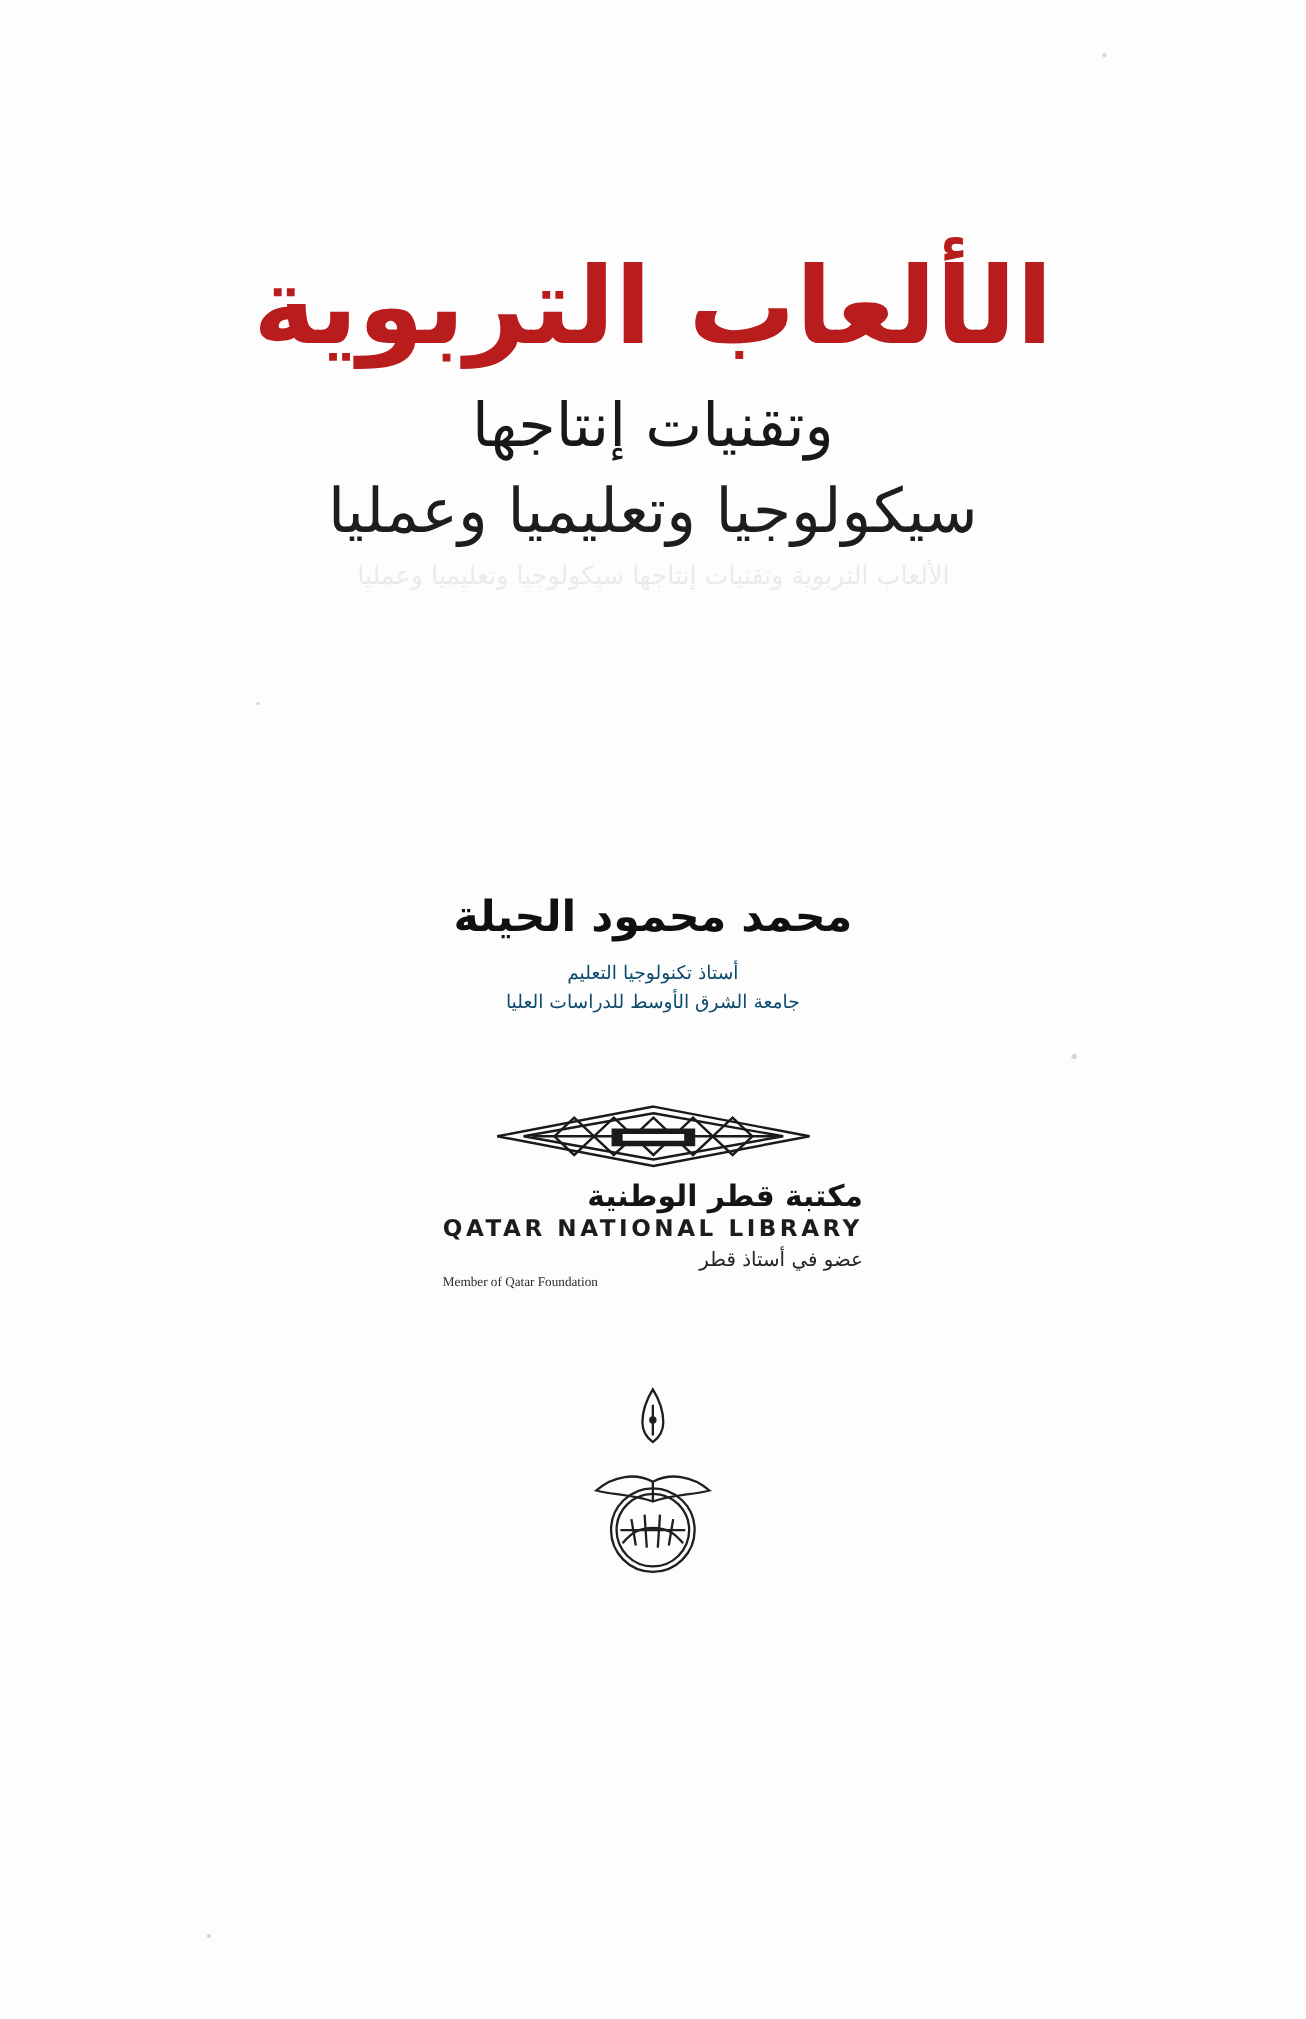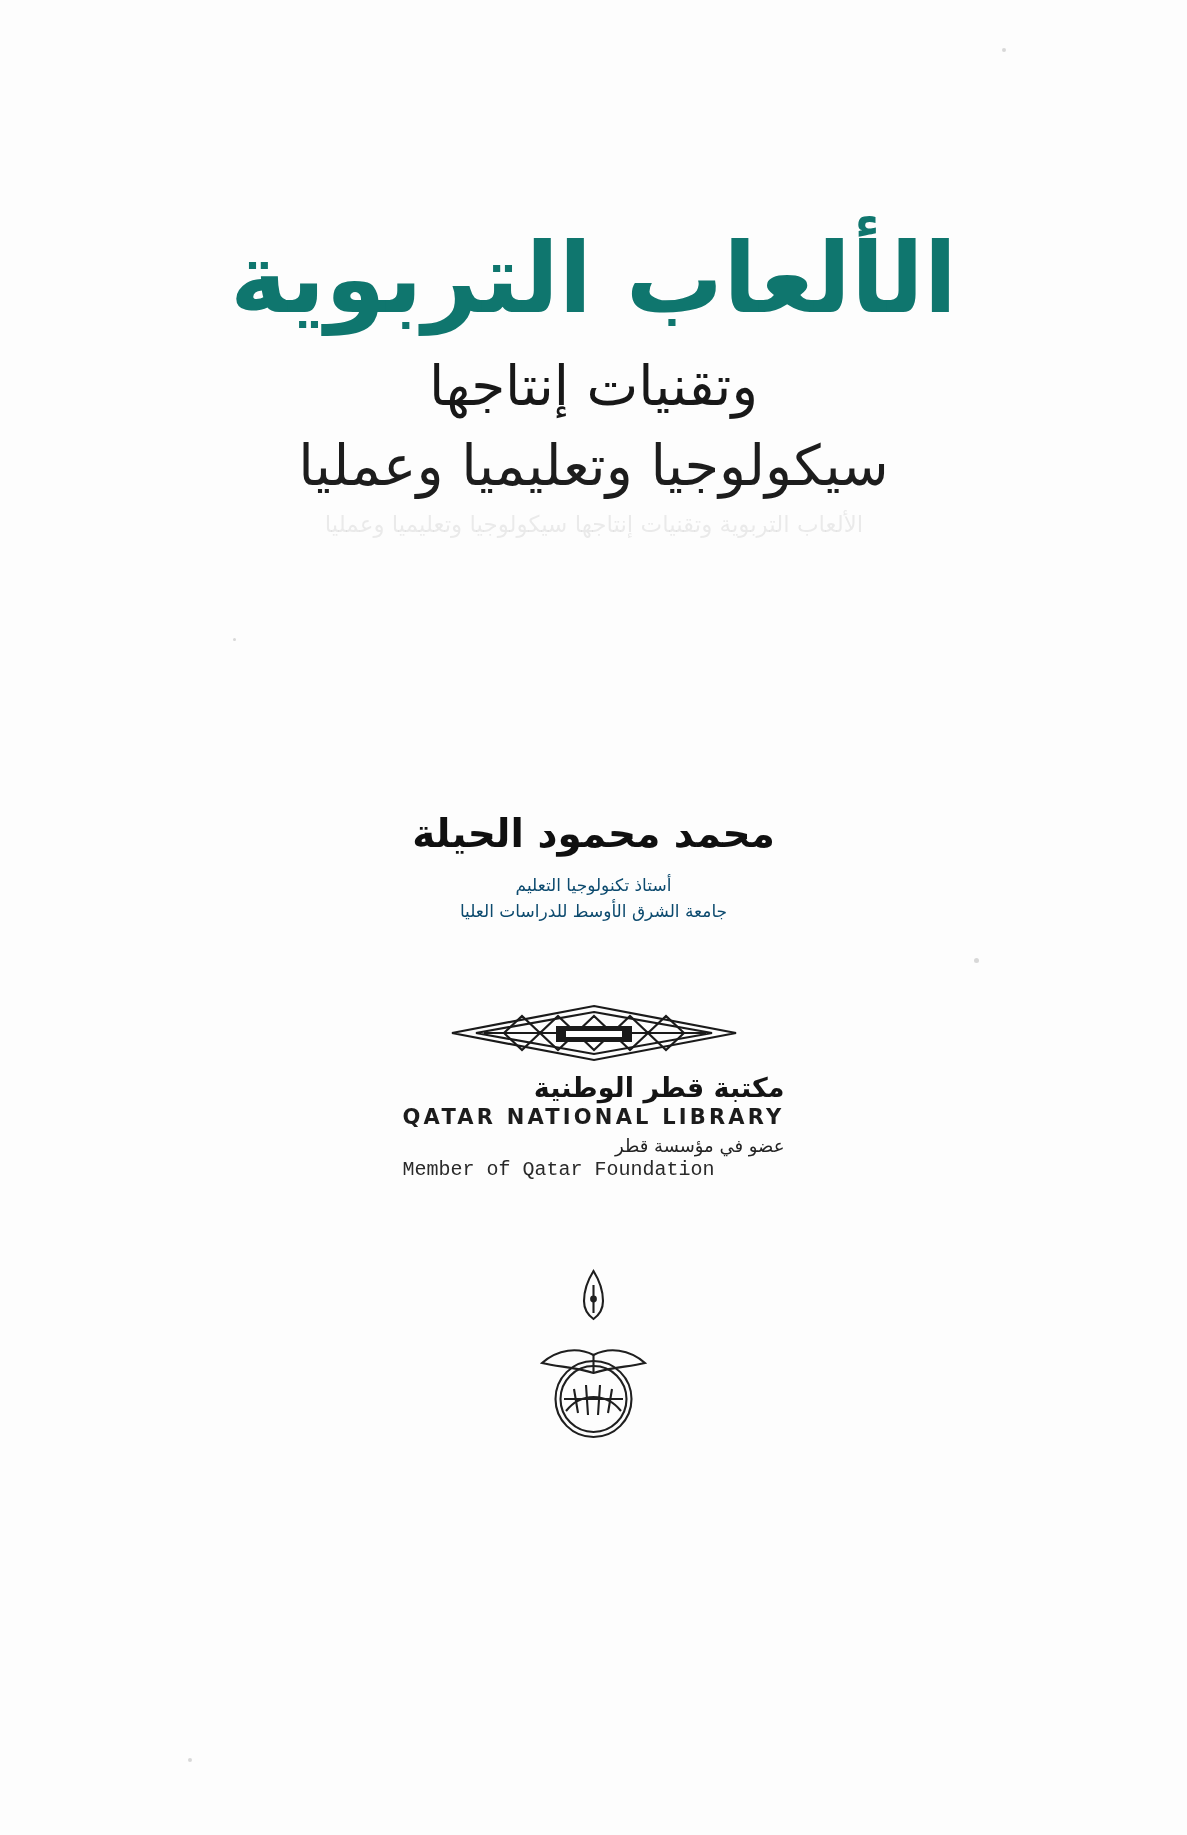--- a/index.html
+++ b/index.html
@@ -39,21 +39,21 @@
     margin-top: 228px;
     text-align: center;
     width: 100%;
   }
 
   .main-title {
     font-size: 97px;
     font-weight: bold;
     letter-spacing: -1px;
     line-height: 1.05;
-    color: #0f766e;
+    color: #b91c1c;
     direction: rtl;
   }
 
   .sub-title {
     margin-top: 26px;
     font-size: 55px;
     font-weight: normal;
     line-height: 1.1;
     color: #181818;
     direction: rtl;
@@ -128,25 +128,25 @@
   }
 
   .qnl-ar2 {
     font-size: 18px;
     letter-spacing: 2.5px;
     color: #242424;
     margin-top: 6px;
   }
 
   .qnl-en2 {
-    font-size: 20px;
+    font-size: 12px;
     color: #2a2a2a;
     direction: ltr;
     margin-top: 2px;
-    font-family: Liberation Mono, monospace;
+    font-family: Liberation Serif, serif;
   }
 
   
   .publisher-block {
     margin-top: 82px;
     text-align: center;
   }
 
   .seal {
     width: 155px;
@@ -204,21 +204,21 @@
           <path d="M150 10 L268 31 L150 52 L32 31 Z"></path>
           <path d="M40 31 L262 31"></path>
           <path d="M60 31 L78 14 L96 31 L114 14 L132 31 L150 14 L168 31 L186 14 L204 31 L222 14 L240 31"></path>
           <path d="M60 31 L78 48 L96 31 L114 48 L132 31 L150 48 L168 31 L186 48 L204 31 L222 48 L240 31"></path>
           <path d="M112 24 L188 24 L188 40 L112 40 Z" fill="#1a1a1a" stroke="none"></path>
           <path d="M122 29 L178 29 L178 35 L122 35 Z" fill="#ffffff" stroke="none"></path>
         </g>
       </svg>
       <div class="qnl-ar">مكتبة قطر الوطنية</div>
       <div class="qnl-en">QATAR NATIONAL LIBRARY</div>
-      <div class="qnl-ar2">عضو في مؤسسة قطر</div>
+      <div class="qnl-ar2">عضو في أستاذ قطر</div>
       <div class="qnl-en2">Member of Qatar Foundation</div>
     </div>
 
     <div class="publisher-block">
       <svg class="seal" viewBox="0 0 155 178">
         <g fill="none" stroke="#1f1f1f" stroke-width="2.1">
 
           <path d="M77.5 8 C70 20 68 30 68 38 C68 46 72 52 77.5 56 C83 52 87 46 87 38 C87 30 85 20 77.5 8 Z"></path>
           <path d="M77.5 22 L77.5 50"></path>
           <circle cx="77.5" cy="36" r="3.4" fill="#1f1f1f" stroke="none"></circle>

